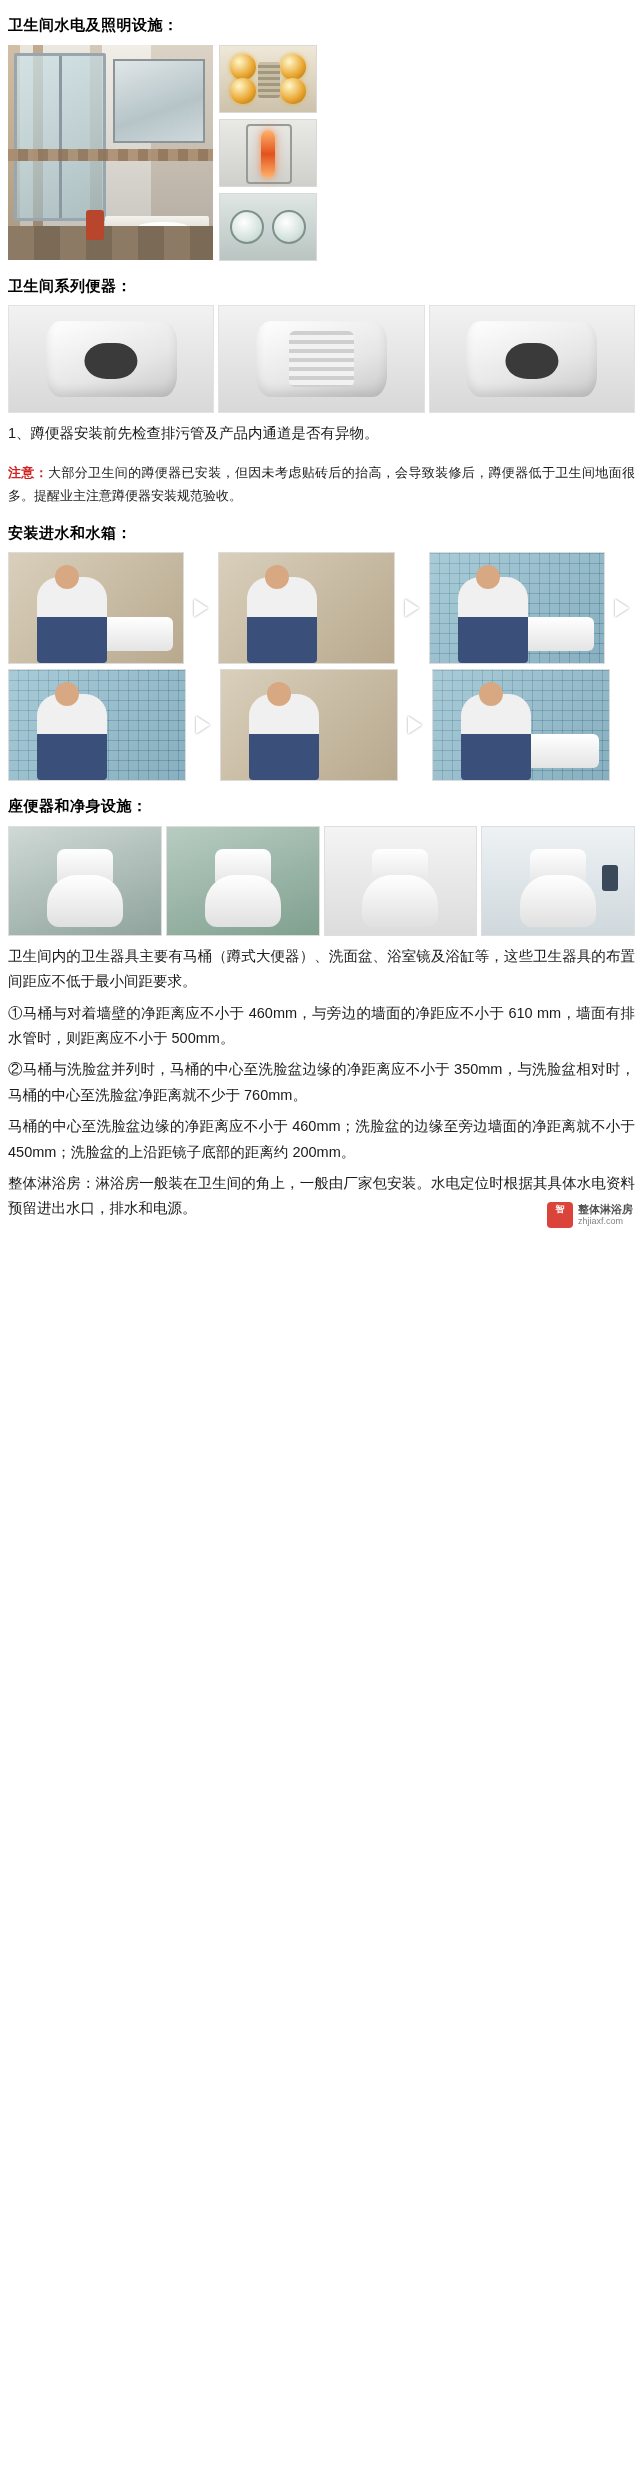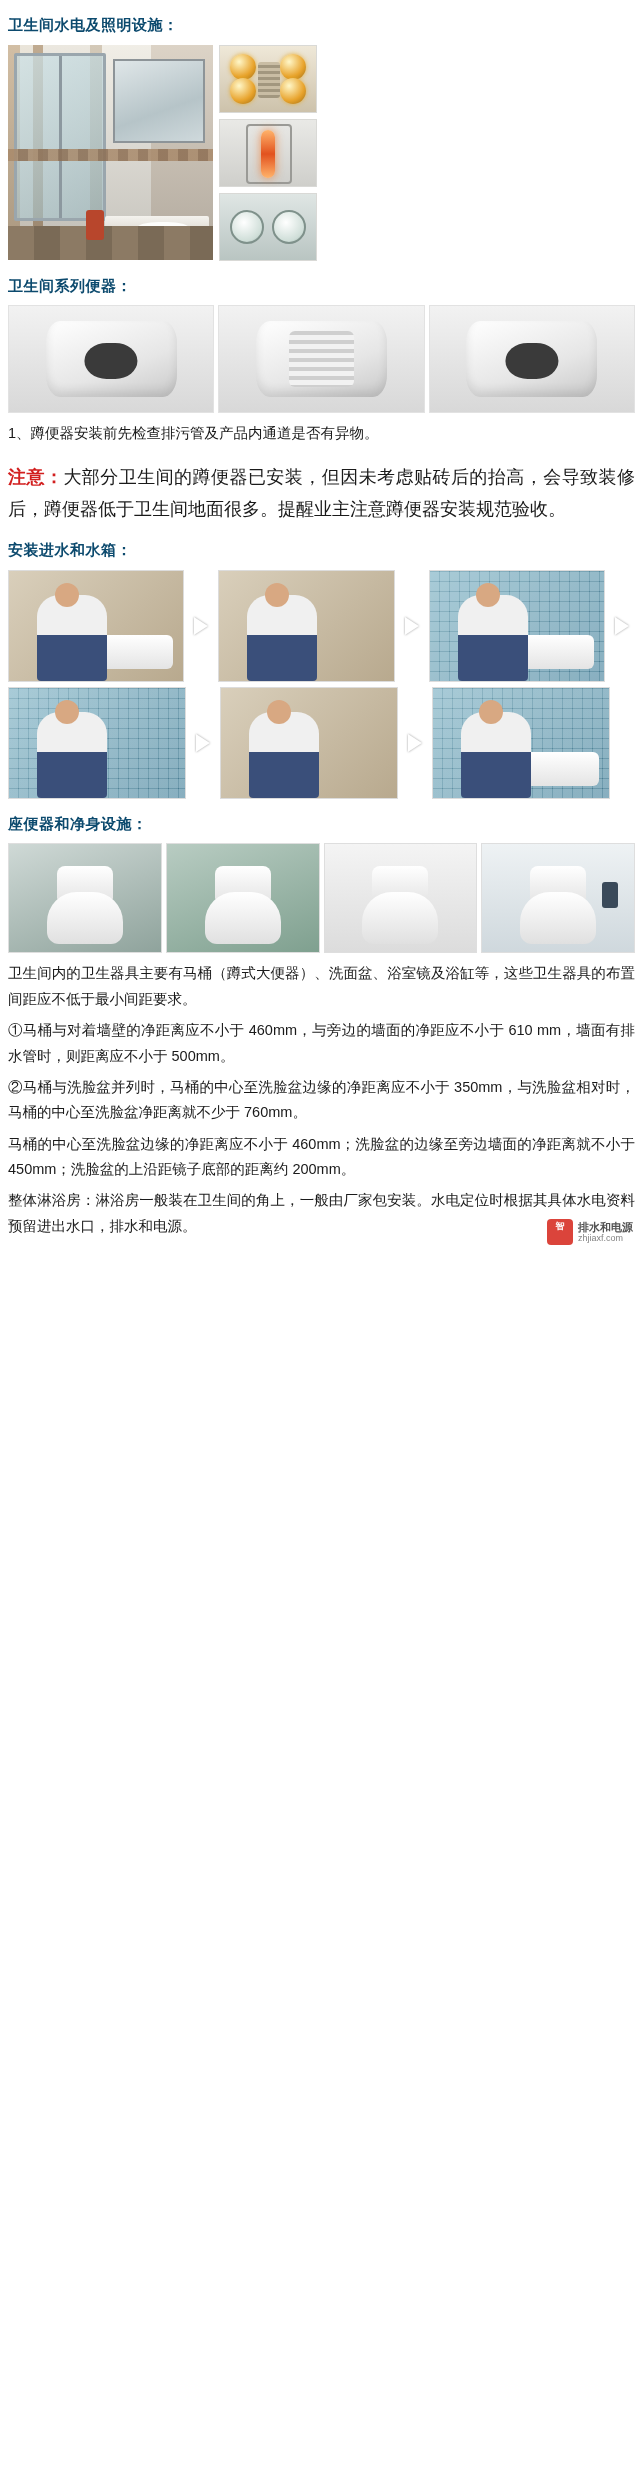--- a/index.html
+++ b/index.html
@@ -14,35 +14,35 @@
     color: #1a1a1a;
   }
   .page {
     width: 643px;
     position: relative;
     padding: 14px 8px 0 8px;
   }
   .heading {
     font-size: 15px;
     font-weight: 700;
-    color: #0c4a6e;
+    color: #000000;
     letter-spacing: 0.5px;
     margin: 14px 0 8px 0;
     line-height: 1.5;
   }
   .heading:first-child { margin-top: 0; }
   p.body-text {
     font-size: 14.5px;
     line-height: 1.75;
     margin: 0 0 6px 0;
     color: #1a1a1a;
     text-align: justify;
   }
   .note-text {
-    font-size: 18px;
+    font-size: 13px;
     line-height: 1.75;
     margin: 16px 0 6px 0;
     text-align: justify;
   }
   .note-label {
     color: #d21f1f;
     font-weight: 700;
   }
   
   .fig-row {
@@ -418,18 +418,18 @@
   <p class="body-text">①马桶与对着墙壁的净距离应不小于 460mm，与旁边的墙面的净距应不小于 610 mm，墙面有排水管时，则距离应不小于 500mm。</p>
   <p class="body-text">②马桶与洗脸盆并列时，马桶的中心至洗脸盆边缘的净距离应不小于 350mm，与洗脸盆相对时，马桶的中心至洗脸盆净距离就不少于 760mm。</p>
   <p class="body-text">马桶的中心至洗脸盆边缘的净距离应不小于 460mm；洗脸盆的边缘至旁边墙面的净距离就不小于 450mm；洗脸盆的上沿距镜子底部的距离约 200mm。</p>
   <p class="body-text">整体淋浴房：淋浴房一般装在卫生间的角上，一般由厂家包安装。水电定位时根据其具体水电资料预留进出水口，排水和电源。</p>
 
   <div class="spacer"></div>
 
   <div class="watermark">
     <div class="wm-logo">智</div>
     <div class="wm-text">
-      <div class="wm-main">排水和电源</div>
+      <div class="wm-main">整体淋浴房</div>
       <div class="wm-sub">zhjiaxf.com</div>
     </div>
   </div>
 
 </div>
 
 </body></html>

